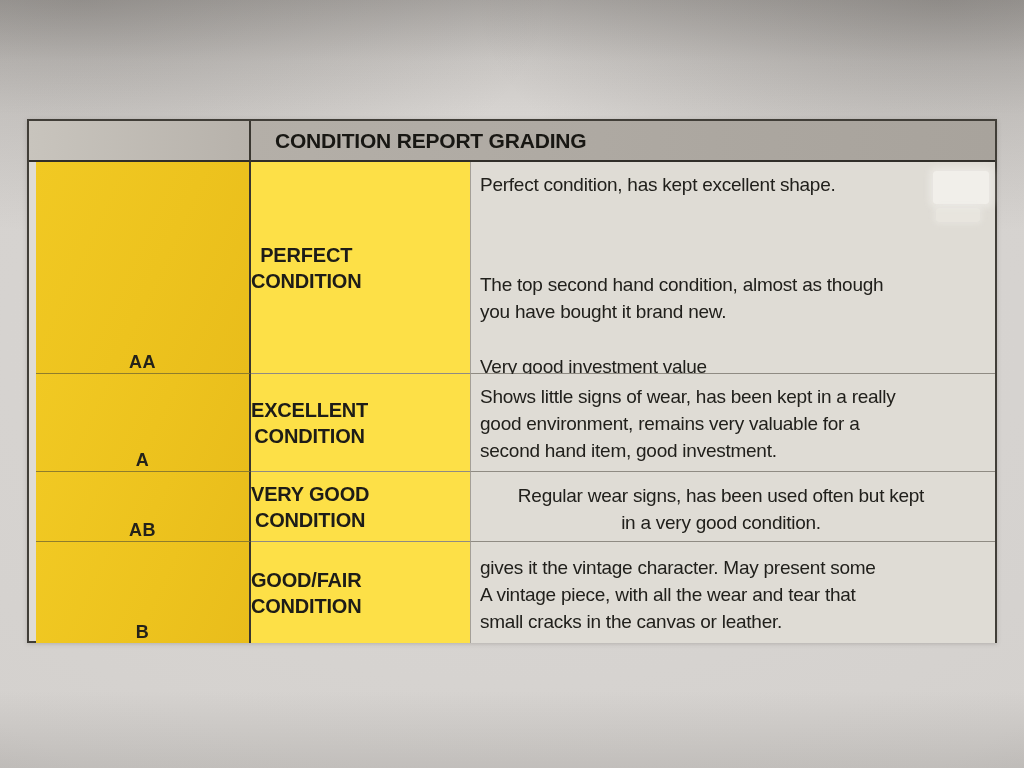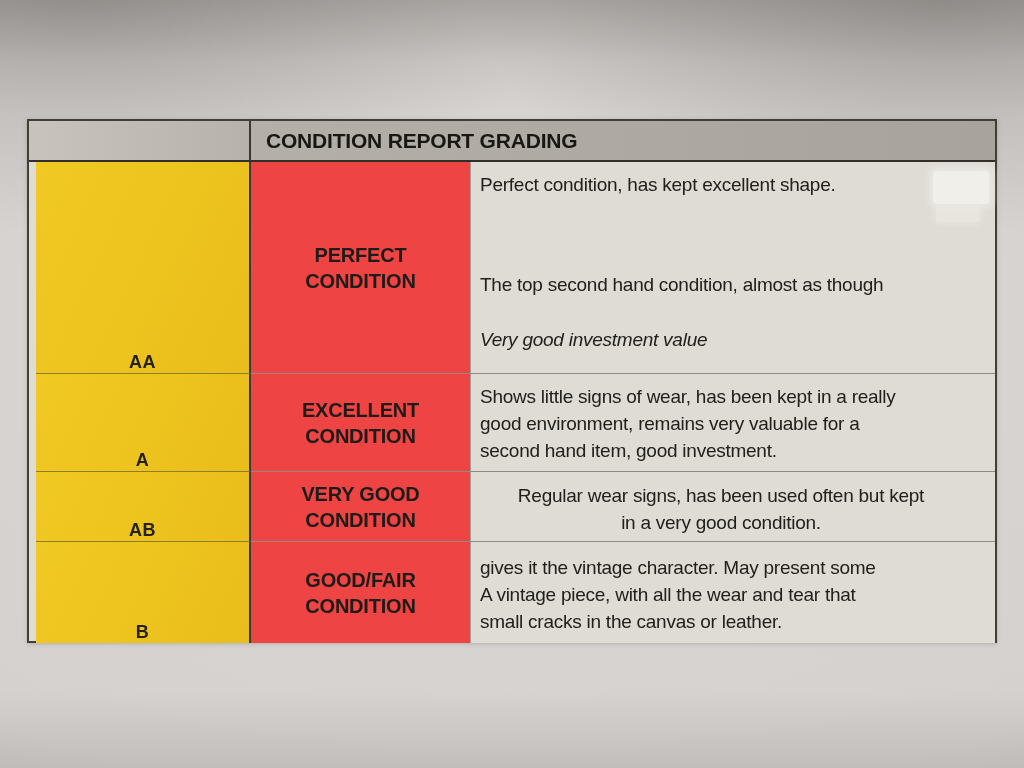--- a/index.html
+++ b/index.html
@@ -31,51 +31,51 @@
     grid-column: 1; grid-row: 1;
     background: linear-gradient(90deg, #c8c4bd 0%, #b7b2ab 100%);
     border-right: 2px solid #3a3731;
     border-bottom: 2px solid #302e29;
   }
   .header-main {
     grid-column: 2 / 4; grid-row: 1;
     background: linear-gradient(90deg, #b4afa8 0%, #aba69f 70%, #a8a39c 100%);
     border-bottom: 2px solid #302e29;
     display: flex; align-items: center;
-    padding-left: 15px;
+    padding-left: 24px;
     font-size: 21px; font-weight: 700; letter-spacing: -0.2px; color: #181713;
   }
   .grade-cell {
     background: linear-gradient(115deg, #f1c923 0%, #edc31e 55%, #e9bd1b 100%);
     border-right: 2px solid #38352f;
     border-bottom: 1px solid #8f7d2c;
     display: flex; align-items: flex-end; justify-content: center;
     font-size: 18px; font-weight: 700; color: #24221a; letter-spacing: 0.5px; margin-left: 7px;
   }
   .cond-cell {
-    background: #ef4444;
+    background: #fde047;
     border-right: 1px solid #a49f97;
     border-bottom: 1px solid #8f8b83;
-    display: flex; align-items: center; justify-content: center;
+    display: flex; align-items: center; 
     text-align: center;
     font-size: 20px; font-weight: 700; line-height: 26px; letter-spacing: -0.2px;
     color: #1d1c18;
   }
   .desc-cell {
     background: #dfdcd5;
     border-bottom: 1px solid #8f8b83;
     padding: 9px 33px 0 9px;
     font-size: 19px; line-height: 27px; letter-spacing: -0.25px;
     color: #21201c;
   }
   .row-last { border-bottom: none; }
   .desc-r3 { padding-top: 10px; text-align: center; }
   .desc-r4 { padding-top: 12px; }
   .para-2 { margin-top: 73px; }
-  .para-3 { margin-top: 28px; font-style: italic; }
+  .para-3 { margin-top: 28px; }
   .whiteout-patch {
     position: absolute; left: 933px; top: 171px; width: 56px; height: 33px;
     background: rgba(243,241,236,0.9);
     border-radius: 3px;
     box-shadow: 0 0 6px 4px rgba(243,241,236,0.55);
   }
   .whiteout-patch-2 {
     position: absolute; left: 936px; top: 208px; width: 44px; height: 14px;
     background: rgba(238,236,230,0.55);
     border-radius: 3px;
@@ -102,20 +102,21 @@
         <div>PERFECT</div>
         <div>CONDITION</div>
       </div>
     </div>
     <div class="cell desc-cell">
       <div class="para-1">
         <div>Perfect condition, has kept excellent shape.</div>
       </div>
       <div class="para-2">
         <div>The top second hand condition, almost as though</div>
+        <div>you have bought it brand new.</div>
       </div>
       <div class="para-3">
         <div>Very good investment value</div>
       </div>
     </div>
 
     <div class="cell grade-cell">
       <span>A</span>
     </div>
     <div class="cell cond-cell">

